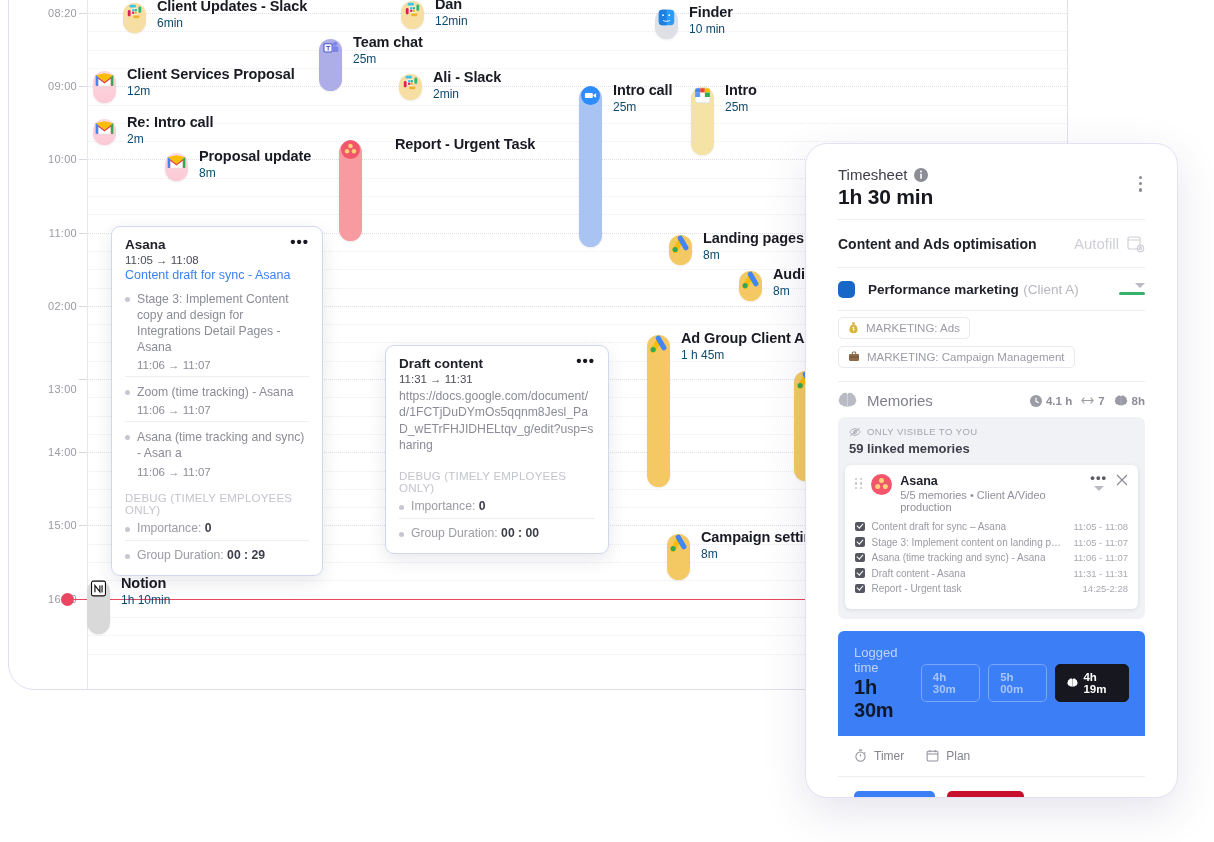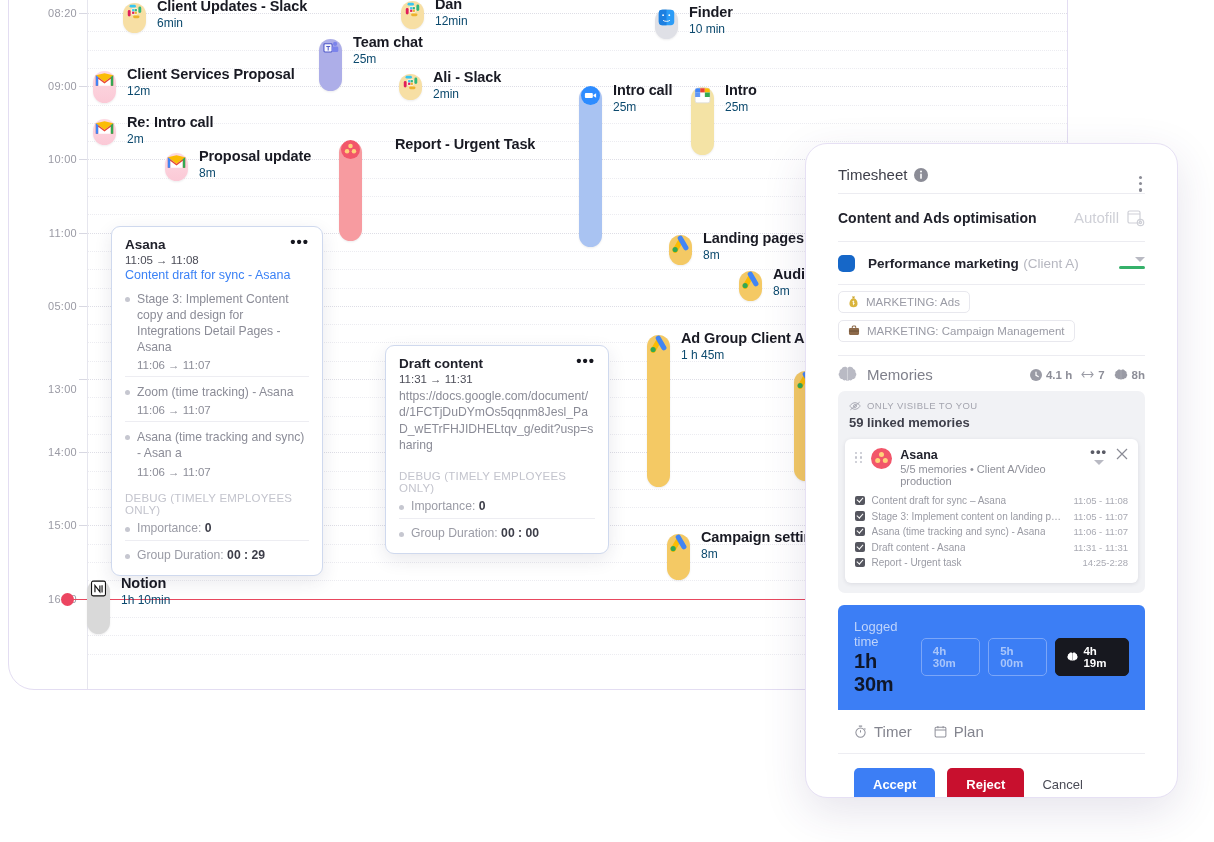--- a/index.html
+++ b/index.html
@@ -176,21 +176,21 @@
     margin:12px 22px 0 22px; background:#3c7ef5; border-radius:6px 6px 0 0;
     padding:14px 16px; display:flex; align-items:center;
   }
   .logged-lbl{ font-size:13px; color:#bed3fb; }
   .logged-big{ font-size:20px; font-weight:700; color:#0f172a; margin-top:1px; letter-spacing:-.2px; }
   .sugg{ margin-left:auto; display:flex; align-items:center; gap:8px; }
   .sbtn{ border:1px solid #7ba6f8; color:#a8c5fa; border-radius:5px; padding:6px 11px; font-size:11.5px; font-weight:700; }
   .sbtn.dark{ background:#17181f; border-color:#17181f; color:#fff; display:flex; align-items:center; gap:5px; }
 
   .tp-row{ margin:0 22px; background:#fff; border-bottom:1px solid #ededf2; display:flex; gap:22px; padding:13px 16px; }
-  .tp-item{ display:flex; align-items:center; gap:7px; font-size:15px; color:#83848e; }
+  .tp-item{ display:flex; align-items:center; gap:7px; font-size:12px; color:#83848e; }
 
   .actions{ margin:0 22px; padding:14px 16px 0 16px; display:flex; align-items:center; gap:12px; }
   .btn{ border-radius:5px; padding:9px 19px; font-size:13px; font-weight:700; color:#fff; }
   .btn.accept{ background:#3c7ef5; }
   .btn.reject{ background:#c8102e; }
   .btn.cancel{ background:transparent; color:#4a4b56; font-weight:400; padding:9px 6px; }
 
   svg{ display:block; }
 </style>
 </head>
@@ -215,21 +215,21 @@
       <div class="hour-line" style="top: 198.4px;"></div>
       <div class="half-line" style="top: 216.7px;"></div>
       <div class="half-line" style="top: 235px;"></div>
       <div class="half-line" style="top: 253.3px;"></div>
       <div class="hour-label" style="top: 271.6px;">11:00</div>
       <div class="tick" style="top: 271.6px;"></div>
       <div class="hour-line" style="top: 271.6px;"></div>
       <div class="half-line" style="top: 289.9px;"></div>
       <div class="half-line" style="top: 308.2px;"></div>
       <div class="half-line" style="top: 326.5px;"></div>
-      <div class="hour-label" style="top: 344.8px;">05:00</div>
+      <div class="hour-label" style="top: 344.8px;">02:00</div>
       <div class="tick" style="top: 344.8px;"></div>
       <div class="hour-line" style="top: 344.8px;"></div>
       <div class="half-line" style="top: 363.1px;"></div>
       <div class="half-line" style="top: 381.4px;"></div>
       <div class="half-line" style="top: 399.7px;"></div>
       <div class="hour-label" style="top: 428px;">13:00</div>
       <div class="tick" style="top: 418px;"></div>
       <div class="hour-line" style="top: 418px;"></div>
       <div class="half-line" style="top: 436.3px;"></div>
       <div class="half-line" style="top: 454.6px;"></div>
@@ -592,20 +592,21 @@
     <div class="ts-h-label">
       <span>Timesheet</span>
       <span>
         <svg width="14" height="14" viewBox="0 0 14 14">
               <circle cx="7" cy="7" r="7" fill="#8b8c96"></circle>
               <rect x="6.2" y="5.7" width="1.6" height="5" fill="#fff"></rect>
               <circle cx="7" cy="3.6" r="1" fill="#fff"></circle>
             </svg>
       </span>
     </div>
+    <div class="ts-h-big">1h 30 min</div>
     <div class="kebab">
           <i></i>
           <i></i>
           <i></i>
         </div>
   </div>
 
   <div class="ts-sep"></div>
 
   <div class="ts-proj">

